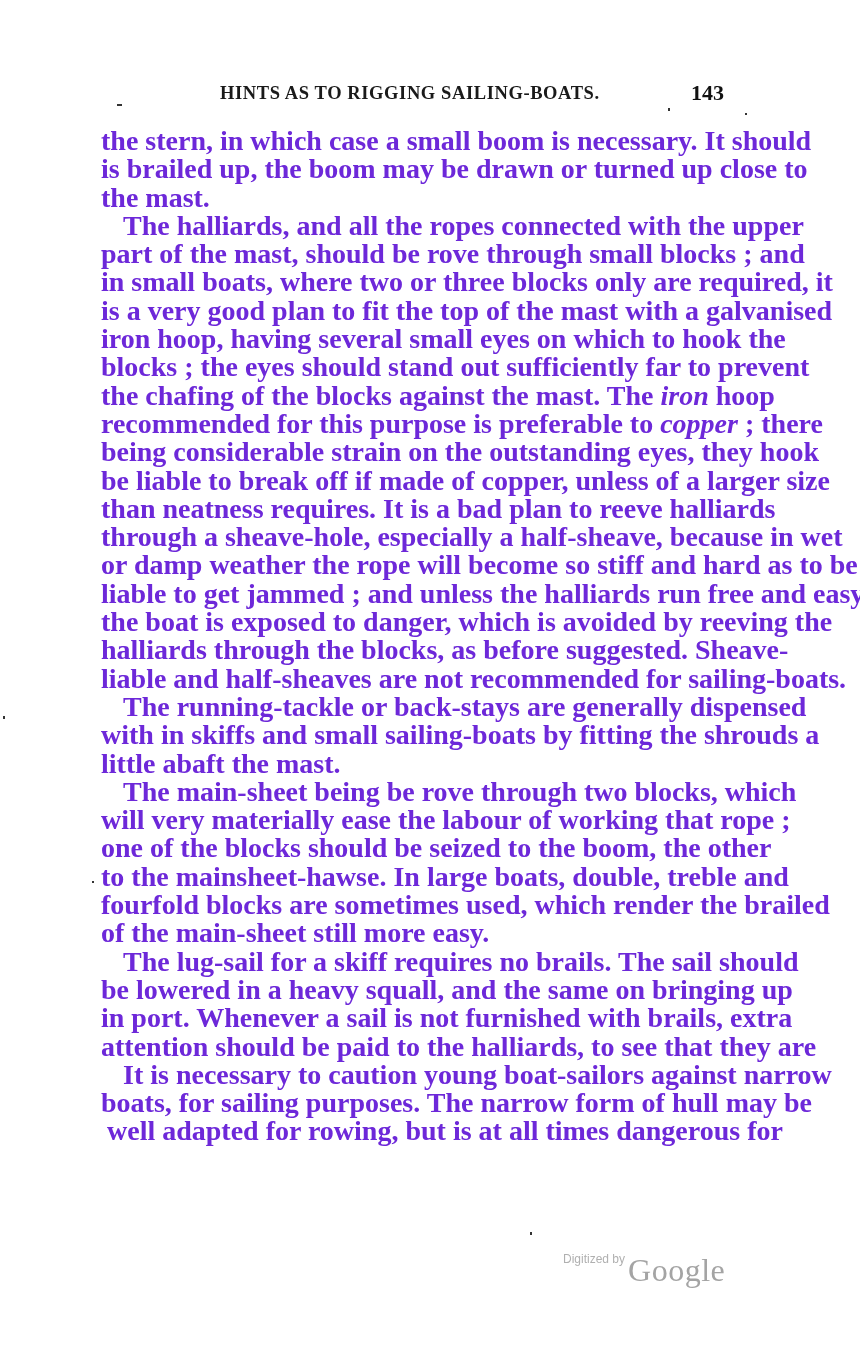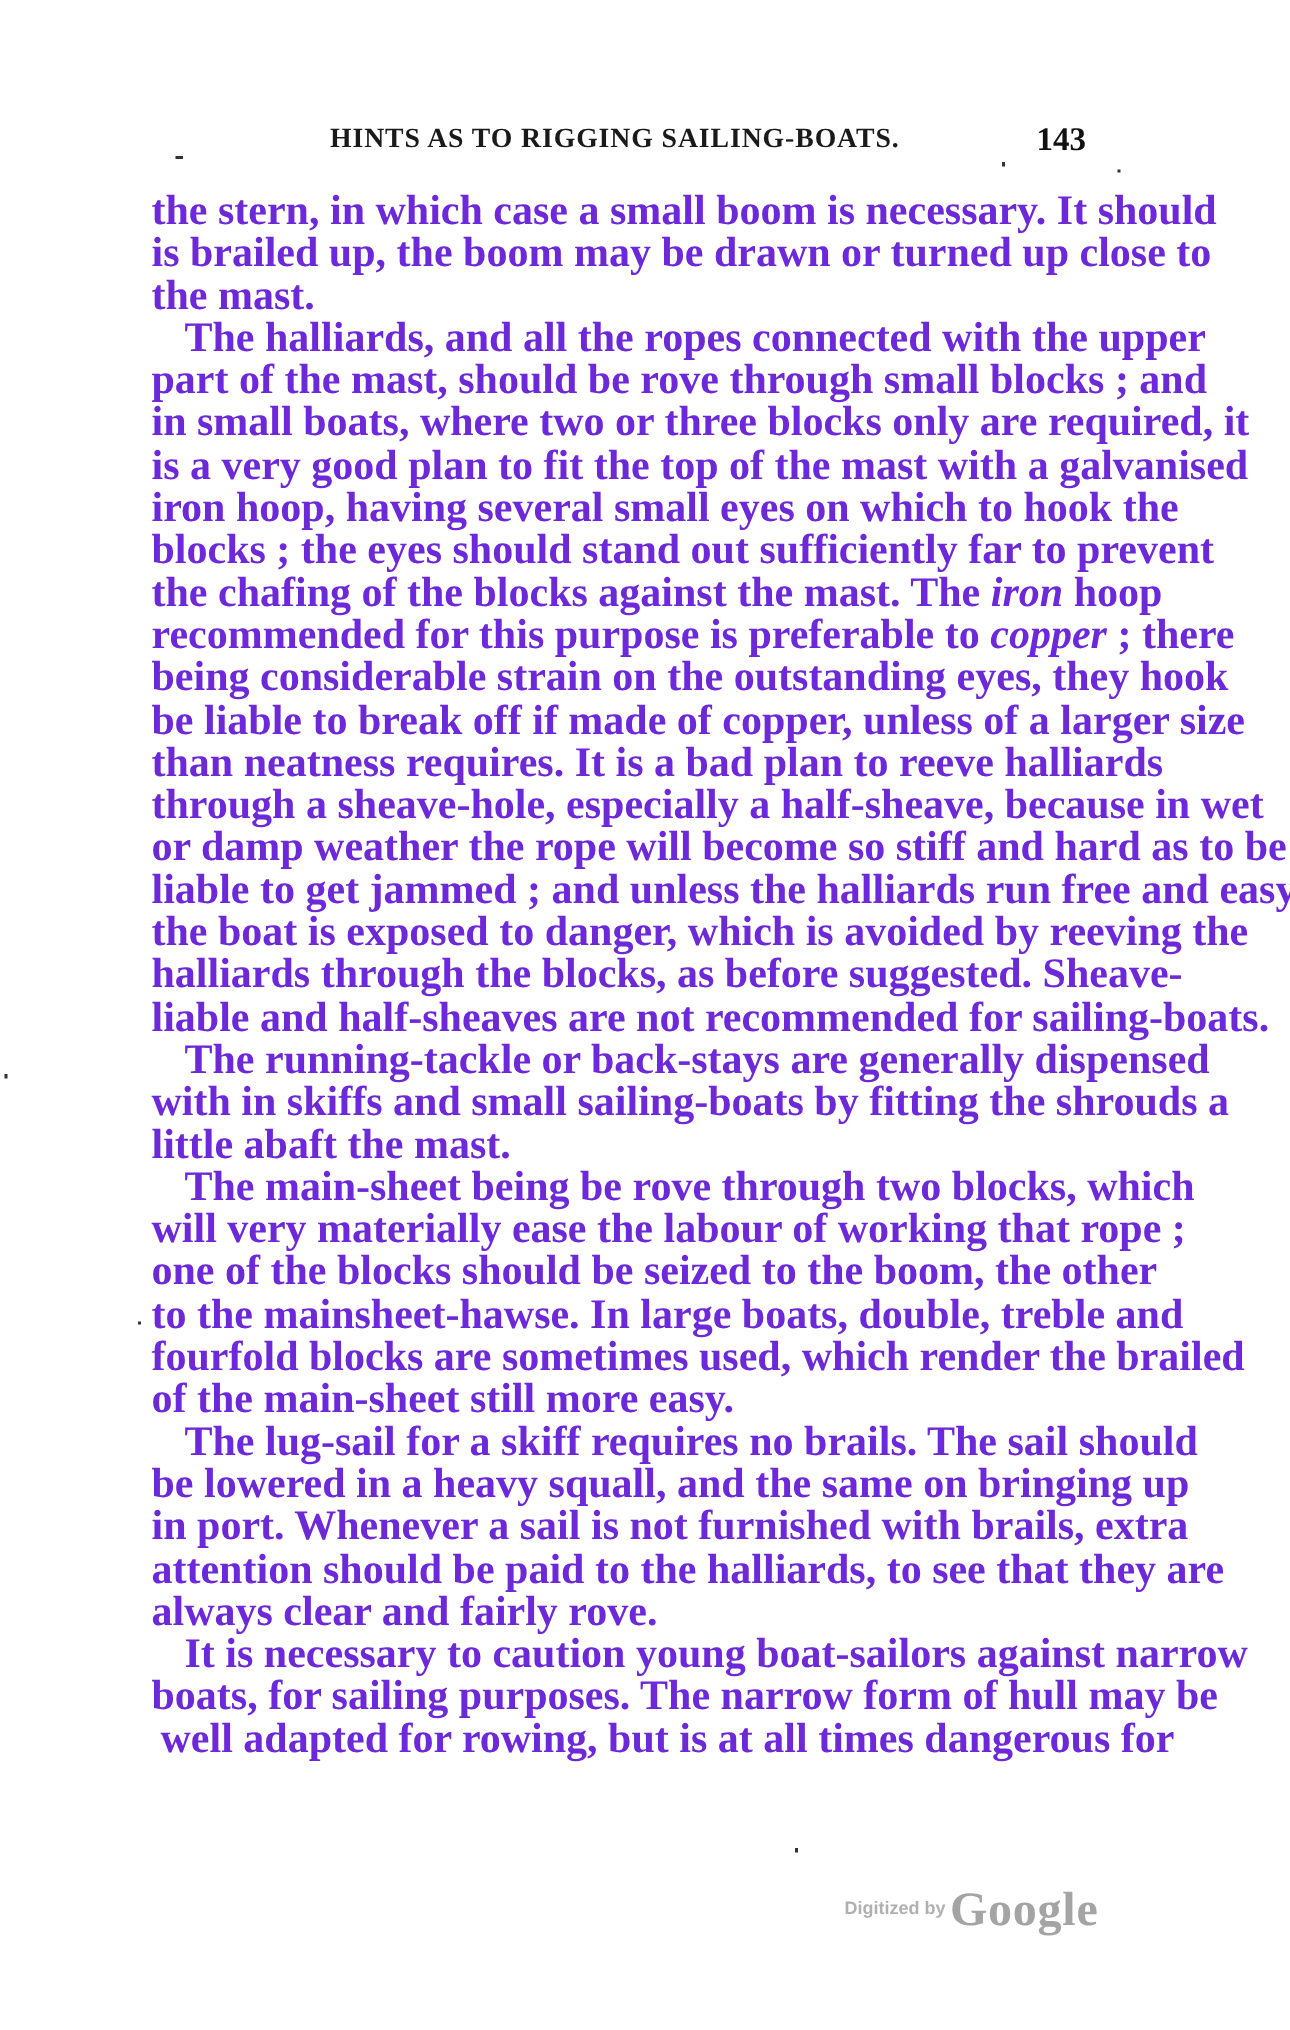--- a/index.html
+++ b/index.html
@@ -80,23 +80,22 @@
     }
     .line .it {
       font-style: italic;
     }
     .watermark {
       position: absolute;
       left: 563px;
       top: 1252px;
       height: 40px;
       display: flex;
-      align-items: center;
+      align-items: flex-start;
       color: #a9a9a9;
-      font-weight: bold;
     }
     .wm-digitized {
       font-family: "Liberation Sans", "DejaVu Sans", sans-serif;
       font-size: 12px;
       color: #b0b0b0;
       margin-right: 3px;
     }
     .wm-google {
       font-family: "Liberation Serif", "DejaVu Serif", serif;
       font-size: 32px;
@@ -153,21 +152,20 @@
     <span class="line">will very materially ease the labour of working that rope ;</span>
     <span class="line">one of the blocks should be seized to the boom, the other</span>
     <span class="line">to the mainsheet-hawse.  In large boats, double, treble and</span>
     <span class="line">fourfold blocks are sometimes used, which render the brailed</span>
     <span class="line last">of the main-sheet still more easy.</span>
 
     <span class="line indent">The lug-sail for a skiff requires no brails.  The sail should</span>
     <span class="line">be lowered in a heavy squall, and the same on bringing up</span>
     <span class="line">in port.  Whenever a sail is not furnished with brails, extra</span>
     <span class="line">attention should be paid to the halliards, to see that they are</span>
-    <span class="line last">always clear and fairly rove.</span>
 
     <span class="line indent">It is necessary to caution young boat-sailors against narrow</span>
     <span class="line">boats, for sailing purposes.  The narrow form of hull may be</span>
     <span class="line indent-sm">well adapted for rowing, but is at all times dangerous for</span>
   </div>
 
   <div class="watermark">
     <span class="wm-digitized">Digitized by</span>
     <span class="wm-google">Google</span>
   </div>

